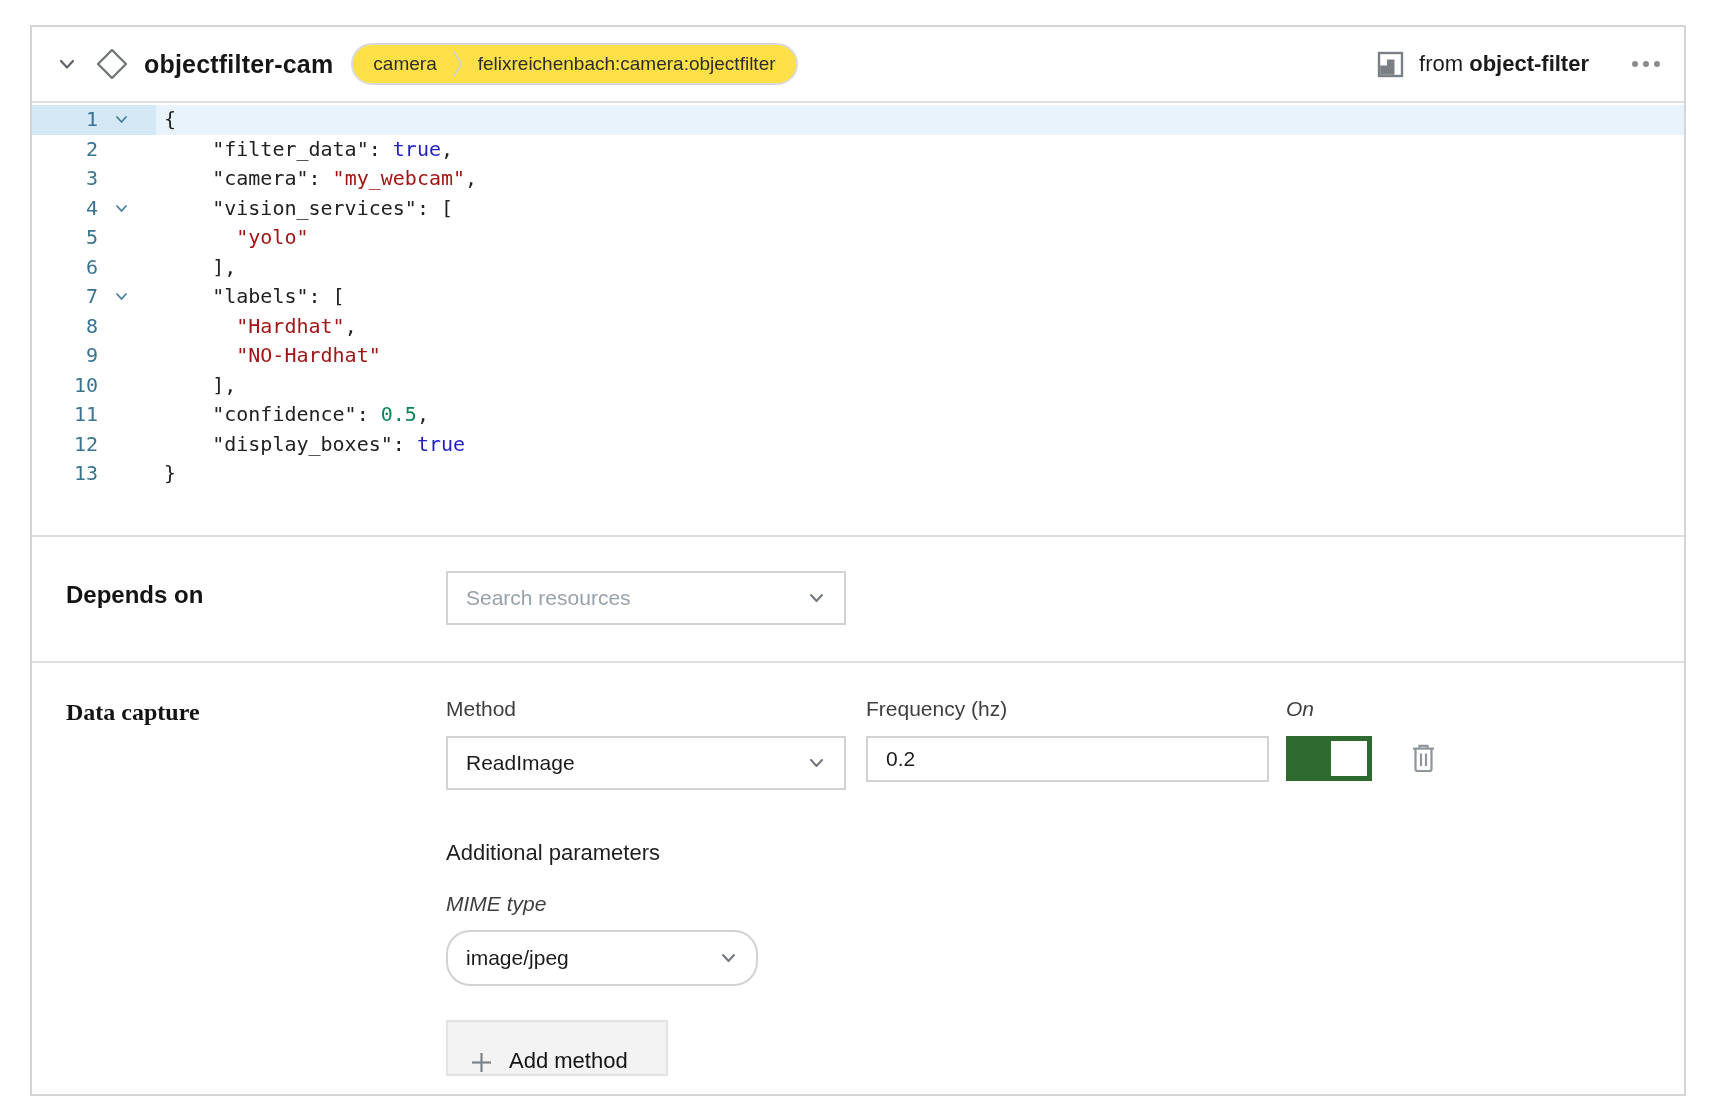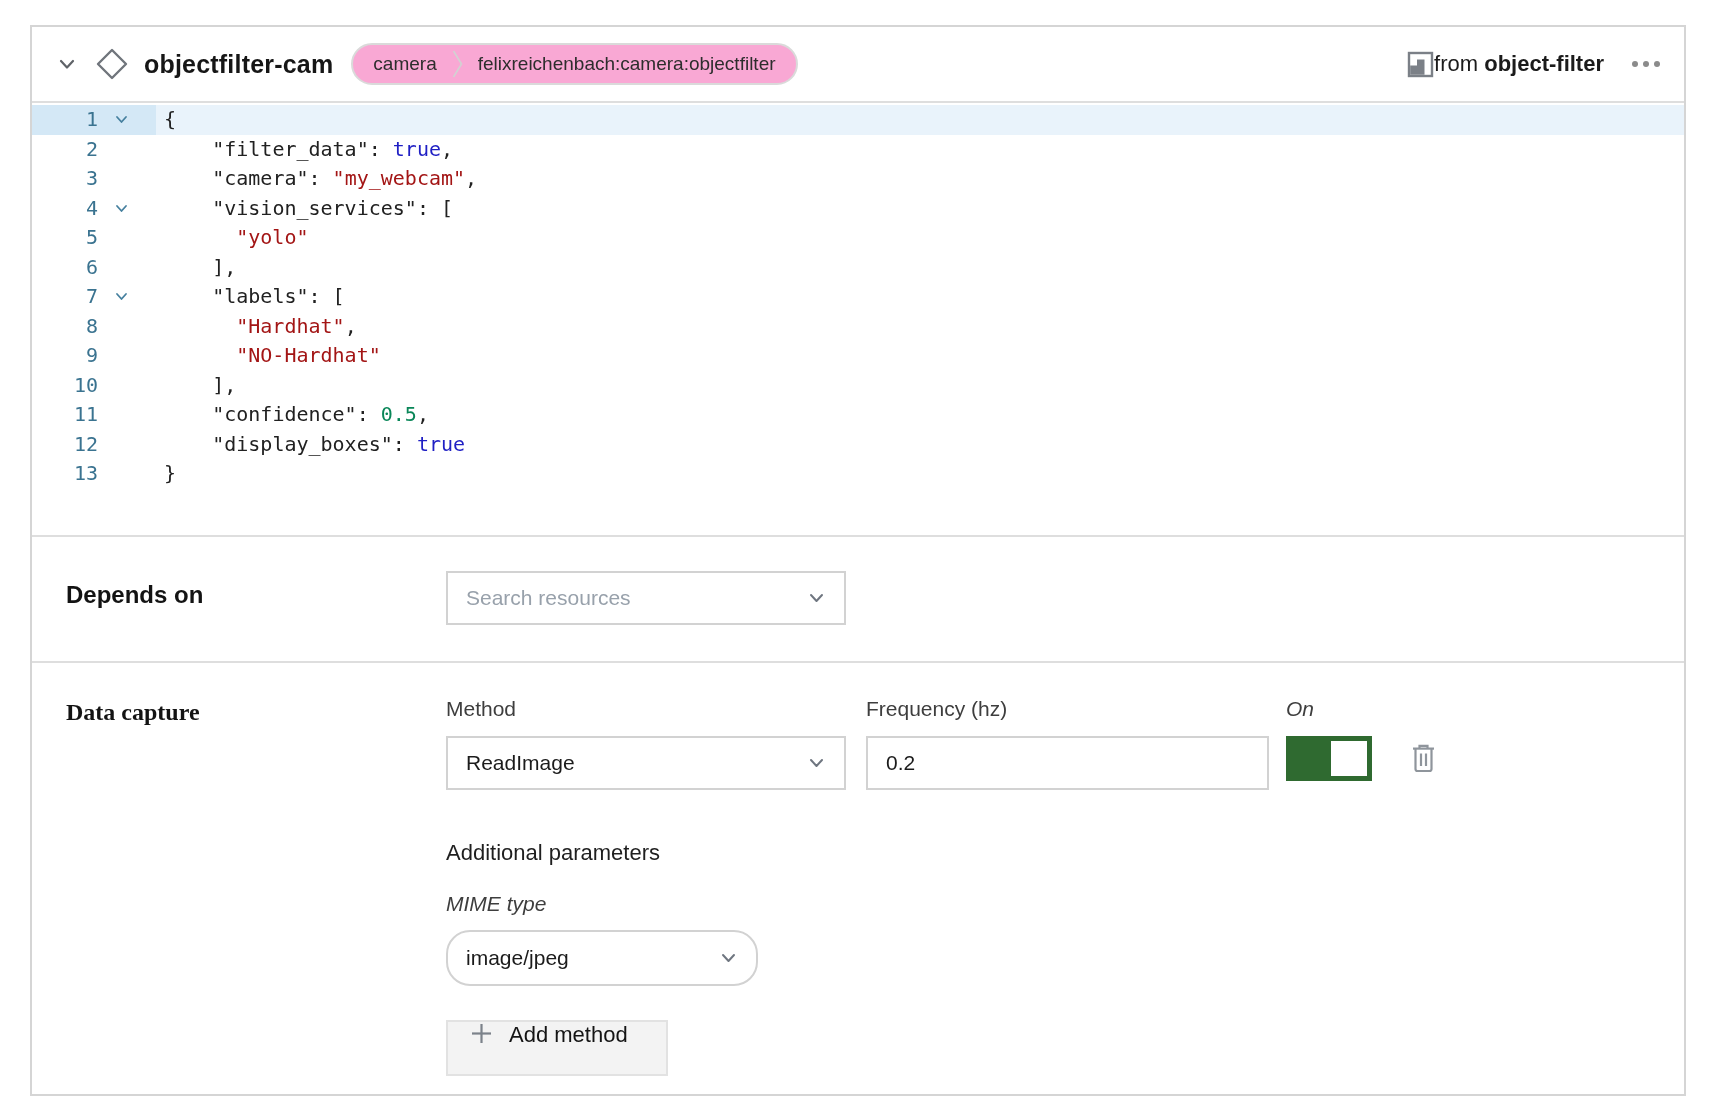--- a/index.html
+++ b/index.html
@@ -5,22 +5,22 @@
   html,body{margin:0;padding:0;background:#fff;width:1716px;height:1120px;overflow:hidden;
     font-family:"Liberation Sans",sans-serif;color:#1c1c1c;-webkit-font-smoothing:antialiased;}
   .card{position:absolute;left:30px;top:25px;width:1656px;height:1071px;box-sizing:border-box;
     border:2px solid #d5d5d5;background:#fff;}
   
   .hdr{height:74px;display:flex;align-items:center;padding:0 22px;border-bottom:2px solid #dedede;text-align:right;}
   .icon-btn{display:inline-flex;align-items:center;justify-content:center;cursor:pointer;}
   .diamond{margin-left:14px;display:inline-flex;}
   .title{font-size:25px;font-weight:700;margin:0 0 0 14px;letter-spacing:.2px;color:#161616;}
   .pill{margin-left:18px;height:38px;border:2px solid #dadada;border-radius:21px;display:flex;
-    align-items:center;padding:0 20px;gap:15px;font-size:19px;color:#2d2d2d;background:#f9a8d4;}
-  .hdr-right{margin-left:auto;display:flex;align-items:center;gap:0;}
+    align-items:center;padding:0 20px;gap:15px;font-size:19px;color:#2d2d2d;background:#fde047;}
+  .hdr-right{margin-left:auto;display:flex;align-items:center;gap:15px;}
   .fromtxt{font-size:22px;color:#1b1b1b;}
   .fromtxt b{font-weight:700;}
   .menu{margin-left:26px;display:flex;gap:5px;align-items:center;cursor:pointer;padding:6px 2px;}
   .menu i{width:6px;height:6px;border-radius:50%;background:#8b8b8b;display:block;}
   
   .editor{padding:2px 0 46px 0;font-family:"DejaVu Sans Mono",monospace;font-size:20px;}
   .line{display:flex;height:29.5px;line-height:29.5px;}
   .gutter{flex:0 0 124px;display:flex;align-items:center;color:#3a7390;}
   .lnum{flex:0 0 66px;text-align:right;font-size:20px;}
   .fold{flex:0 0 46px;display:flex;align-items:center;justify-content:center;}
@@ -31,33 +31,33 @@
   
   .section{display:flex;border-top:2px solid #dedede;padding:34px 22px 36px 22px;}
   .sec-h{width:392px;font-size:24px;font-weight:700;color:#131313;padding-top:10px;box-sizing:border-box;padding-left:12px;}
   .capture .sec-h{padding-top:2px;font-family:Liberation Serif, serif;}
   .sec-body{flex:1;}
   .lbl{font-size:21px;color:#3e3e3e;margin-bottom:15px;}
   .select{width:400px;height:54px;box-sizing:border-box;border:2px solid #d2d2d2;background:#fff;
     display:flex;align-items:center;justify-content:space-between;padding:0 18px;font-size:21px;cursor:pointer;}
   .select .ph{color:#98a1ab;}
   .select .val{color:#1b1b1b;}
-  .input{width:403px;height:54px;box-sizing:border-box;border:2px solid #d2d2d2;padding:0 18px;
+  .input{width:403px;height:46px;box-sizing:border-box;border:2px solid #d2d2d2;padding:0 18px;
     font-size:21px;color:#1b1b1b;font-family:"Liberation Sans",sans-serif;outline:none;}
   .row{display:flex;gap:20px;}
   .group:nth-child(3){margin-left:-3px;font-style:italic;}
   .toggle-row{display:flex;align-items:center;gap:37px;}
   .toggle{width:86px;height:45px;background:#2f6a30;position:relative;cursor:pointer;}
   .toggle .knob{position:absolute;right:5px;top:5px;width:36px;height:35px;background:#fff;}
   .trash{display:inline-flex;cursor:pointer;}
   .addl{margin-top:50px;font-size:22px;color:#1f1f1f;}
   .mime-lbl{margin-top:26px;margin-bottom:14px;font-style:italic;}
   .select.mime{width:312px;height:56px;border-radius:24px;}
   .add-btn{margin-top:34px;width:222px;height:56px;box-sizing:border-box;background:#f3f3f3;
-    border:2px solid #e2e2e2;display:flex;align-items:flex-start;gap:16px;padding:0 22px;cursor:pointer;
+    border:2px solid #e2e2e2;display:flex;align-items:flex-end;gap:16px;padding:0 22px;cursor:pointer;
     font-family:"Liberation Sans",sans-serif;font-size:22px;color:#141414;}
   svg{display:block;}
 </style>
 </head>
 <body>
 
 <div class="card">
 
   <div class="hdr">
     <span class="icon-btn">

